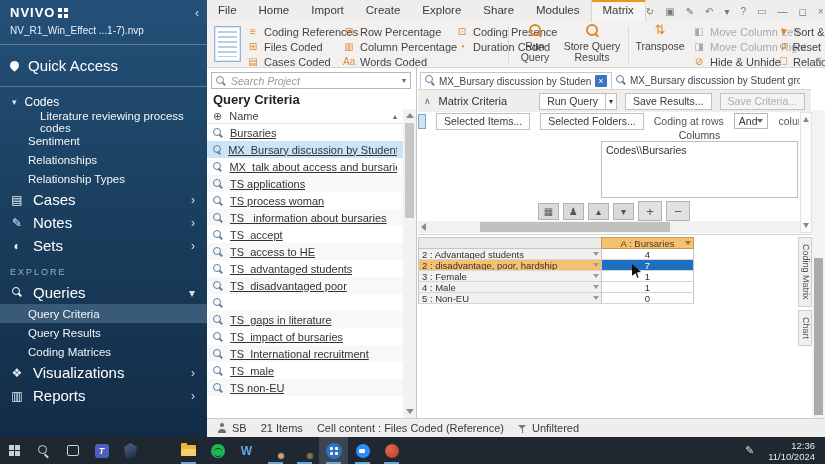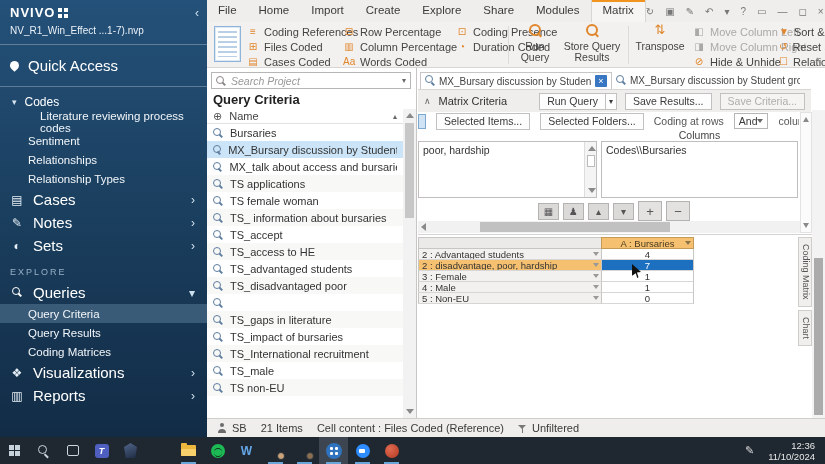--- a/index.html
+++ b/index.html
@@ -72,21 +72,21 @@
 .searchbox .dd { color:#666; font-size:8px; }
 .nav-title { position:absolute; left:6px; top:24px; font-size:13px; font-weight:bold; color:#222; }
 .name-header { position:absolute; left:0; right:13px; top:41px; height:15px; display:flex; align-items:center; gap:7px;
   padding:0 6px; border-bottom:1px solid #e4e2e0; font-size:11px; color:#444; }
 .nh-icon { color:#555; font-size:11px; }
 .name-header .sort { margin-left:auto; font-size:8px; color:#666; }
 .qlist { position:absolute; left:0; right:13px; top:56px; bottom:0; overflow:hidden; }
 .qrow { height:17px; display:flex; align-items:center; gap:7px; padding:0 6px; white-space:nowrap; }
 .qrow:nth-of-type(even) { background:#f8f8f7; }
 .qrow.selected { background:#cbe4f7; }
-.qrow-label { font-size:11px; color:#333; overflow:hidden; }
+.qrow-label { font-size:11px; color:#333; overflow:hidden;text-decoration:underline; }
 
 .vscroll { position:absolute; width:13px; background:#f2f2f2; }
 .sarr { position:absolute; left:3px; width:0; height:0; border-left:4px solid transparent; border-right:4px solid transparent; }
 .sarr.up { top:4px; border-bottom:5px solid #8a8a8a; }
 .sarr.down { bottom:4px; border-top:5px solid #8a8a8a; }
 .sthumb { position:absolute; left:2px; width:9px; background:#c7c7c7; }
 #nav-scroll { right:0; top:41px; bottom:0; }
 #nav-scroll .sthumb { top:14px; height:95px; }
 
 
@@ -454,21 +454,21 @@
         <div class="qrow">
           <span class="mag steel"></span>
           <span class="qrow-label">MX_talk about access and bursaries</span>
         </div>
         <div class="qrow">
           <span class="mag steel"></span>
           <span class="qrow-label">TS applications</span>
         </div>
         <div class="qrow">
           <span class="mag steel"></span>
-          <span class="qrow-label">TS female woman</span>
+          <span class="qrow-label">TS process woman</span>
         </div>
         <div class="qrow">
           <span class="mag steel"></span>
           <span class="qrow-label">TS_ information about bursaries</span>
         </div>
         <div class="qrow">
           <span class="mag steel"></span>
           <span class="qrow-label">TS_accept</span>
         </div>
         <div class="qrow">
@@ -546,28 +546,20 @@
       <span class="selectbox">
         <span>And</span>
         <span class="dd2"></span>
       </span>
       <span class="crit-text">columns</span>
 
     </div>
 
     <div class="columns-label">Columns</div>
 
-    <div class="listbox" id="rows-box">
-      <span>poor,  hardship</span>
-      <span class="vscroll">
-        <span class="sarr up"></span>
-        <span class="sthumb"></span>
-        <span class="sarr down"></span>
-      </span>
-    </div>
     <div class="listbox" id="cols-box">
       <span>Codes\\Bursaries</span>
     </div>
 
     <div class="crit-toolbar">
 
     <span class="tool-btn">
           <span>▦</span>
         </span>
         <span class="tool-btn">

